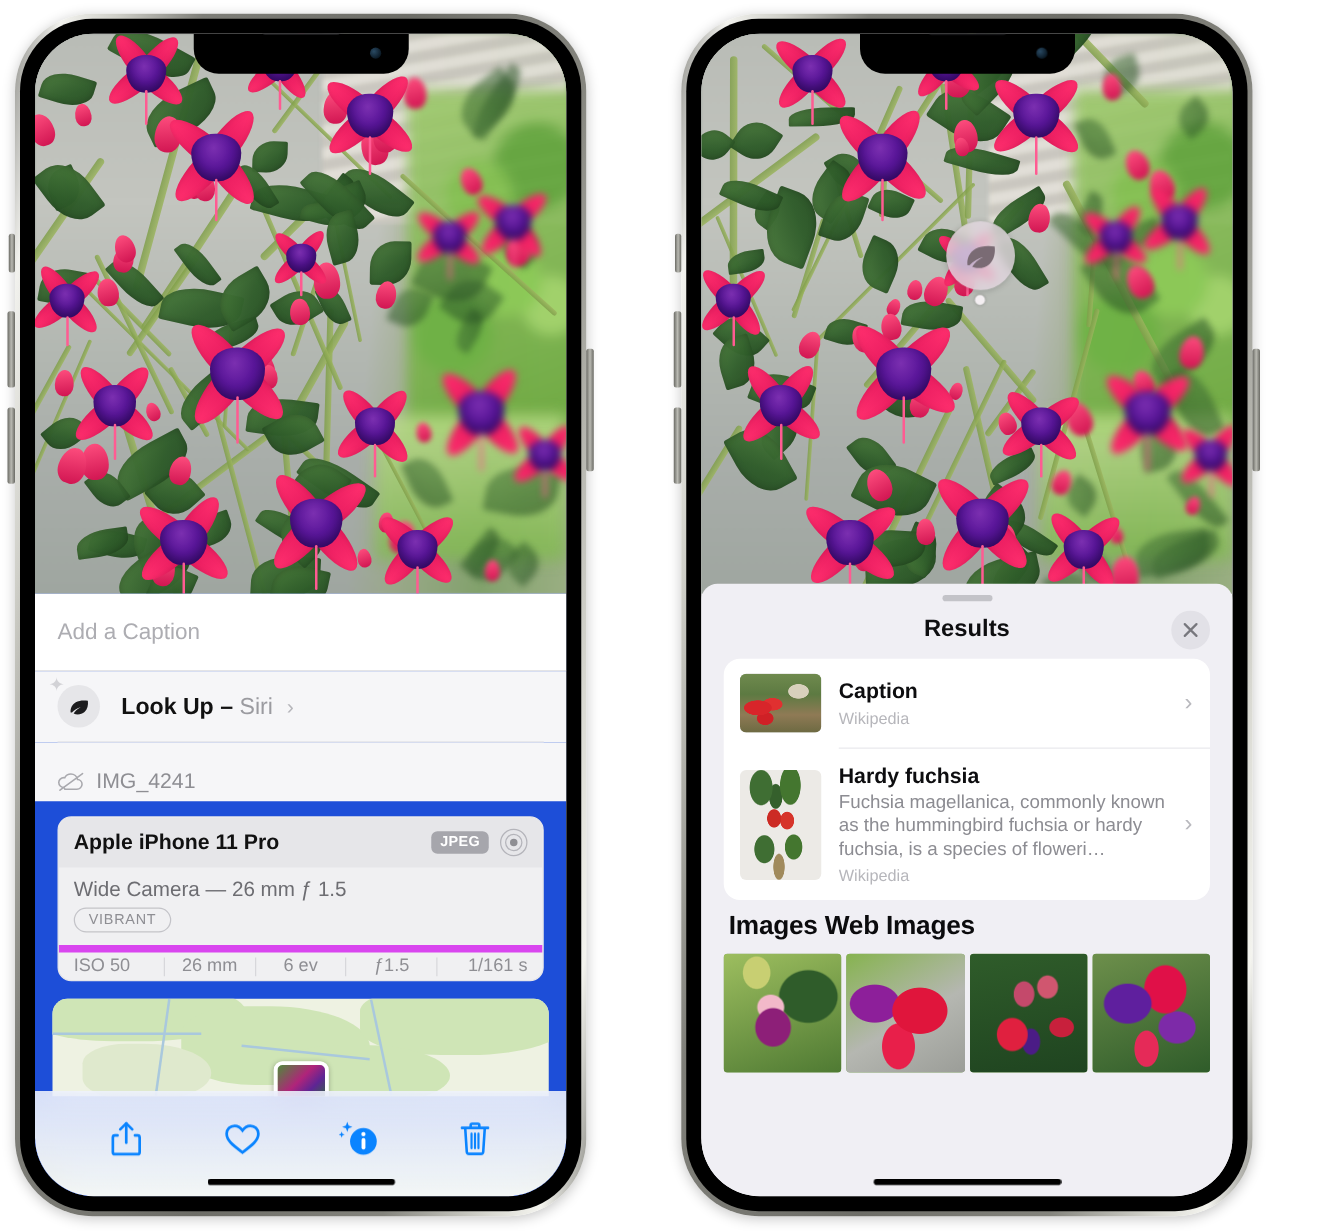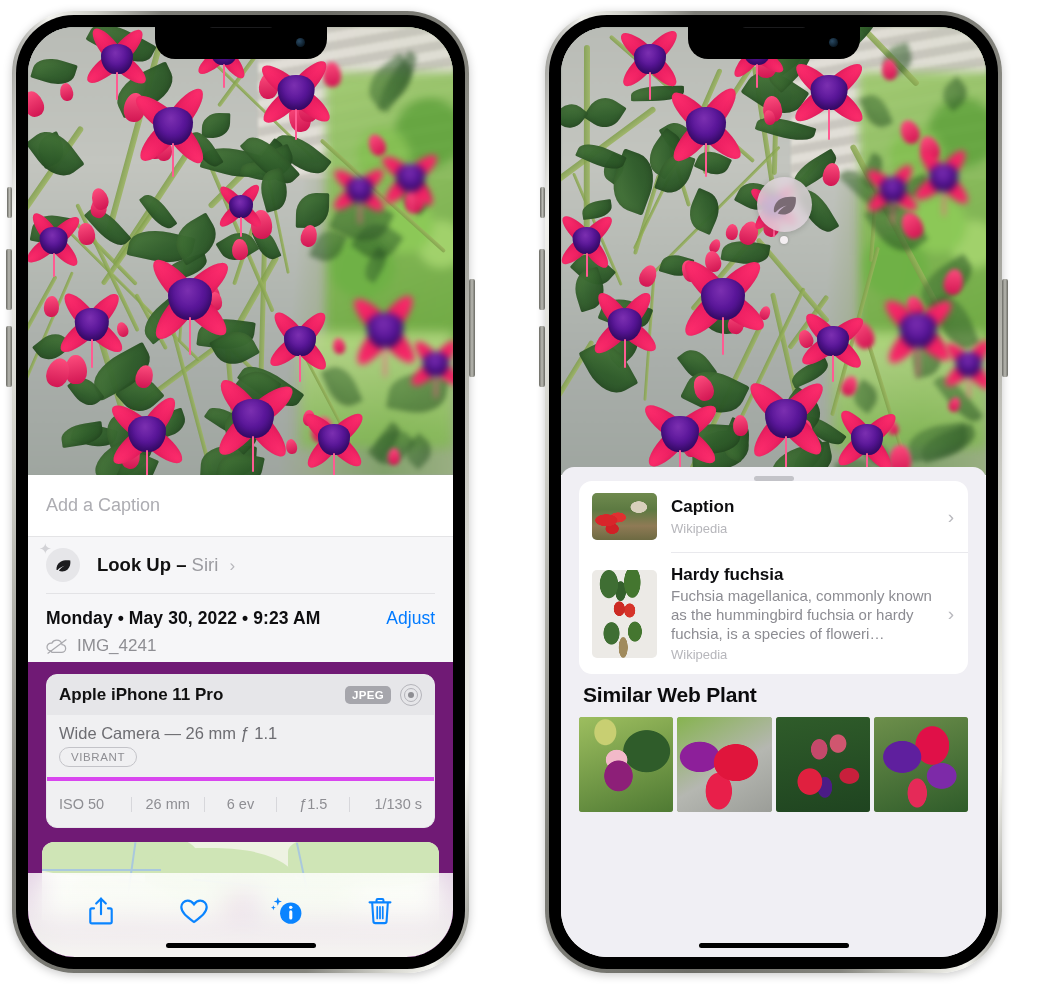--- a/index.html
+++ b/index.html
@@ -119,21 +119,21 @@
   .bloom .sty {
     position:absolute; left:50%; transform:translateX(-50%);
     width:2px; background:#ff5b92; border-radius:1px;
   }
   .bud {
     position:absolute; border-radius: 50% 50% 45% 45% / 58% 58% 42% 42%;
     background: linear-gradient(170deg,#ff4f7f,#cf1350);
   }
 
   
-  .sheet { position:absolute; left:0; right:0; bottom:0; background:#701a75; }
+  .sheet { position:absolute; left:0; right:0; bottom:0; background:#1d4ed8; }
   .caption-row {
     height:62px; display:flex; align-items:center; padding:0 18px;
     background:#fff; border-bottom:1px solid #e4e4e6;
     font-size:18px; color:#adadb2;
   }
   .lookup-sec { background:#f6f6f8; padding:0 18px; }
   .lookup-row { display:flex; align-items:center; height:56px; position:relative; }
   .lu-badge {
     position:relative; width:34px; height:34px; border-radius:50%;
     background:#e6e6e9; display:flex; align-items:center; justify-content:center; flex:0 0 auto;
@@ -169,22 +169,22 @@
   .hdr-ico::after  { content:""; position:absolute; inset:7px; border-radius:50%; background:#8e8e93; }
   .cam-body { padding:9px 12px 10px; }
   .cam-line1 { font-size:16.5px; color:#6d6d72; }
   .cam-line2row { display:flex; align-items:center; justify-content:space-between; margin-top:4px; }
   .cam-line2 { font-size:16.5px; color:#6d6d72; }
   .pill-outline {
     border:1px solid #c3c3c8; color:#8e8e93; font-size:11.5px;
     padding:3px 11px; border-radius:11px; letter-spacing:.6px;
   }
   .exif {
-    display:flex; align-items:center; border-top:4px solid #d946ef;
-    padding:15px 12px; font-size:14.5px; color:#8e8e93;
+    display:flex; align-items:center; border-top:6px solid #d946ef;
+    padding:3px 12px; font-size:14.5px; color:#8e8e93;
   }
   .exif .cell { flex:1; text-align:center; }
   .exif .cell:first-child { text-align:left; }
   .exif .cell:last-child { text-align:right; }
   .exif .sep { width:1px; height:15px; background:#d7d7db; }
 
   .map {
     margin:14px 14px 0; height:78px; border-radius:12px 12px 0 0; overflow:hidden; position:relative;
     background:#eef2e2;
   }
@@ -528,57 +528,53 @@
                 <span>Look Up</span>
                 <span>–</span>
                 <span class="sub">Siri</span>
                 <span class="chev">›</span>
               </div>
             </div>
             <div class="hr"></div>
           </div>
 
           <div class="meta">
-            <div class="meta-top">
-              <div class="meta-date">Monday • May 30, 2022 • 9:23 AM</div>
-              <div class="adjust">Adjust</div>
-            </div>
             <div class="meta-file">
               <svg width="22" height="17" viewBox="0 0 28 20" aria-hidden="true">
                 <path d="M7.5 17.5h12.2c3 0 5.3-2.3 5.3-5 0-2.6-2-4.7-4.6-4.9-.6-3.2-3.4-5.6-6.8-5.6-2.7 0-5 1.5-6.2 3.8-.3-.1-.6-.1-.9-.1-2.9 0-5.2 2.3-5.2 5s2.3 5 5.2 5z" fill="none" stroke="#a9a9ae" stroke-width="1.6"></path>
                 <line x1="2.5" y1="18.5" x2="25.5" y2="1.5" stroke="#a9a9ae" stroke-width="1.6" stroke-linecap="round"></line>
               </svg>
               <span>IMG_4241</span>
             </div>
           </div>
 
           <div class="cam-card">
             <div class="cam-head">
               <div class="cam-title">Apple iPhone 11 Pro</div>
               <div class="cam-head-right">
                 <span class="pill-solid">JPEG</span>
                 <span class="hdr-ico"></span>
               </div>
             </div>
             <div class="cam-body">
-              <div class="cam-line1">Wide Camera — 26 mm ƒ 1.1</div>
+              <div class="cam-line1">Wide Camera — 26 mm ƒ 1.5</div>
               <div class="cam-line2row">
                 <span class="pill-outline">VIBRANT</span>
               </div>
             </div>
             <div class="exif">
               <span class="cell">ISO 50</span>
               <span class="sep"></span>
               <span class="cell">26 mm</span>
               <span class="sep"></span>
               <span class="cell">6 ev</span>
               <span class="sep"></span>
               <span class="cell">ƒ1.5</span>
               <span class="sep"></span>
-              <span class="cell">1/130 s</span>
+              <span class="cell">1/161 s</span>
             </div>
           </div>
 
           <div class="map">
             <div class="blob" style="left:-5%;top:-18%;width:44%;height:62%;"></div>
             <div class="blob" style="left:26%;top:8%;width:38%;height:80%;"></div>
             <div class="blob" style="left:62%;top:-12%;width:42%;height:70%;"></div>
             <div class="blob" style="left:46%;top:48%;width:34%;height:60%;"></div>
             <div class="blob" style="left:6%;top:46%;width:26%;height:58%;background:#dfe9cd;"></div>
             <div class="road" style="left:22%;top:0;width:2px;height:100%;transform:rotate(8deg);"></div>
@@ -888,20 +884,28 @@
           <div class="vlu-badge" style="left:196px; top:150px;">
             <svg width="30" height="30" viewBox="0 0 24 24" aria-hidden="true">
               <path d="M3.2 17.8c-.6-4.2 1.3-8.5 5.2-10.6 3.3-1.8 8-2.1 12.2-1.4.5 4.2-.4 8.6-3.4 11.3-2.9 2.6-7.6 3.2-11 1.6 1.5-2.6 4-4.8 7.2-6.3-3.4.9-6.6 2.8-8.9 5.4z" fill="#7a6b74"></path>
             </svg>
           </div>
           <div class="vlu-dot" style="left:219px; top:209px;"></div>
         </div>
 
         <div class="rsheet" style="top:440px;">
           <div class="grabber"></div>
+          <div class="rhead">
+            <div class="rtitle">Results</div>
+            <div class="close-btn">
+              <svg width="15" height="15" viewBox="0 0 16 16" aria-hidden="true">
+                <path d="M3 3 L13 13 M13 3 L3 13" stroke="#77777d" stroke-width="1.9" stroke-linecap="round"></path>
+              </svg>
+            </div>
+          </div>
 
 
           <div class="know-card">
             <div class="know-row">
               <div class="know-thumb" style="width:65px;height:47px;">
                 <div class="mini-bg" style="background:linear-gradient(180deg,#6f8a4e 0%,#5d7a42 35%,#8f7a55 70%,#6d6a42 100%);"></div>
                 <div class="mini-bg" style="background:
                      radial-gradient(ellipse at 22% 58%, #d8252a 0 15%, transparent 16%),
                      radial-gradient(ellipse at 40% 52%, #e03030 0 14%, transparent 15%),
                      radial-gradient(ellipse at 31% 76%, #cf2026 0 10%, transparent 11%),
@@ -929,21 +933,21 @@
               <div class="know-txt">
                 <div class="know-name">Hardy fuchsia</div>
                 <div class="know-desc">Fuchsia magellanica, commonly known as the hummingbird fuchsia or hardy fuchsia, is a species of floweri…</div>
                 <div class="know-src">Wikipedia</div>
               </div>
               <div class="know-chev">›</div>
             </div>
           </div>
 
           <div class="sec-head" style="padding-bottom:8px;">
-            <div class="sec-title">Similar Web Plant</div>
+            <div class="sec-title">Images Web Images</div>
           </div>
 
           <div class="web-row">
             <div class="web-tile">
               <div class="mini-bg" style="background:linear-gradient(160deg,#9dbe5f,#4f7a33);"></div>
               <div class="mini-bg" style="background:
                    radial-gradient(ellipse at 42% 62%, #8d1f78 0 18%, transparent 19%),
                    radial-gradient(ellipse at 40% 45%, #f2b9c9 0 13%, transparent 14%),
                    radial-gradient(ellipse at 72% 36%, #2f5c2a 0 24%, transparent 25%),
                    radial-gradient(ellipse at 28% 16%, #c8cf72 0 11%, transparent 12%);"></div>

